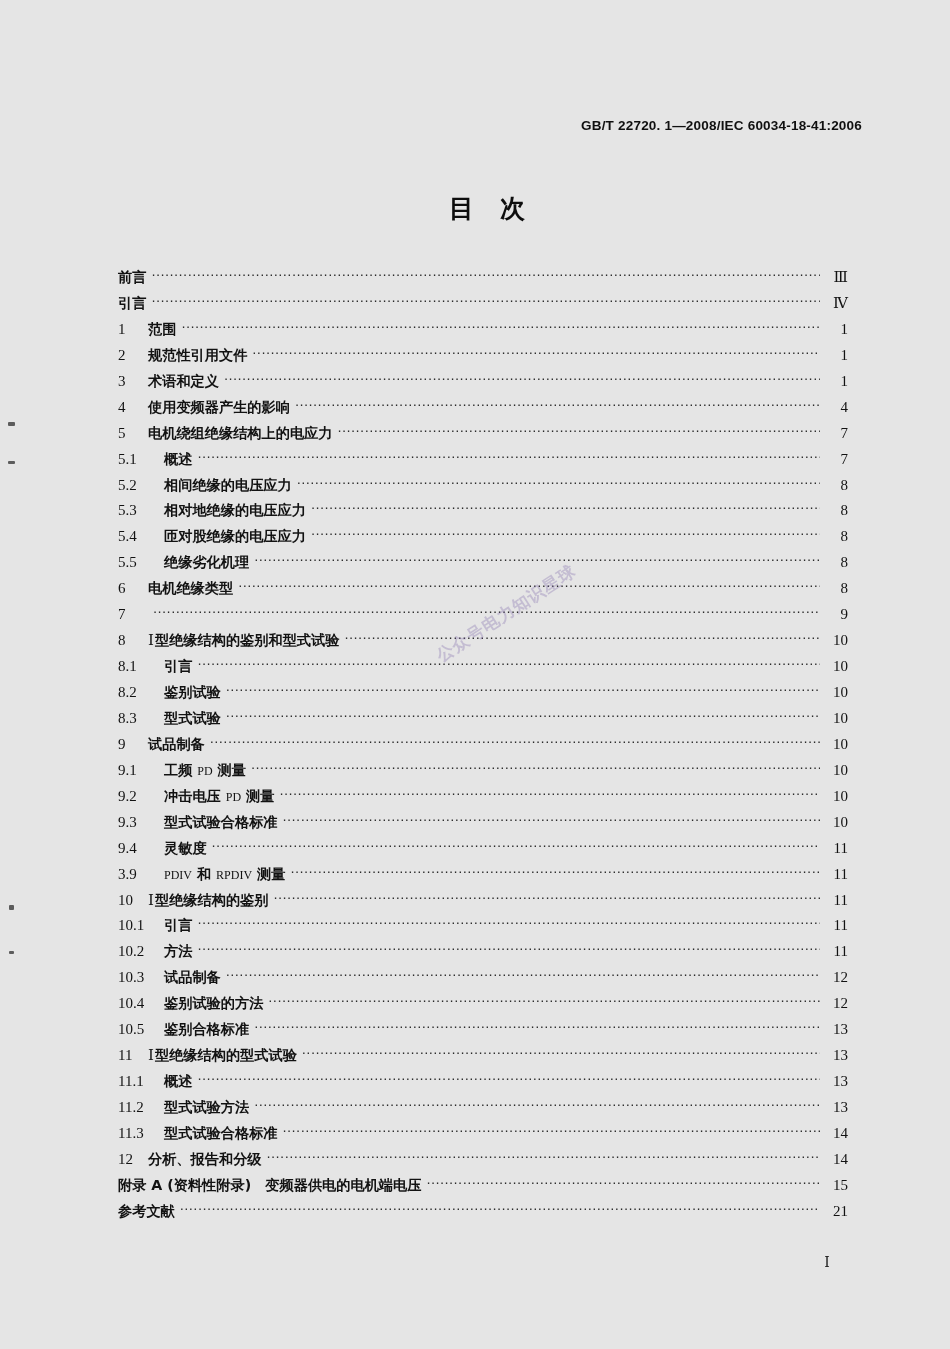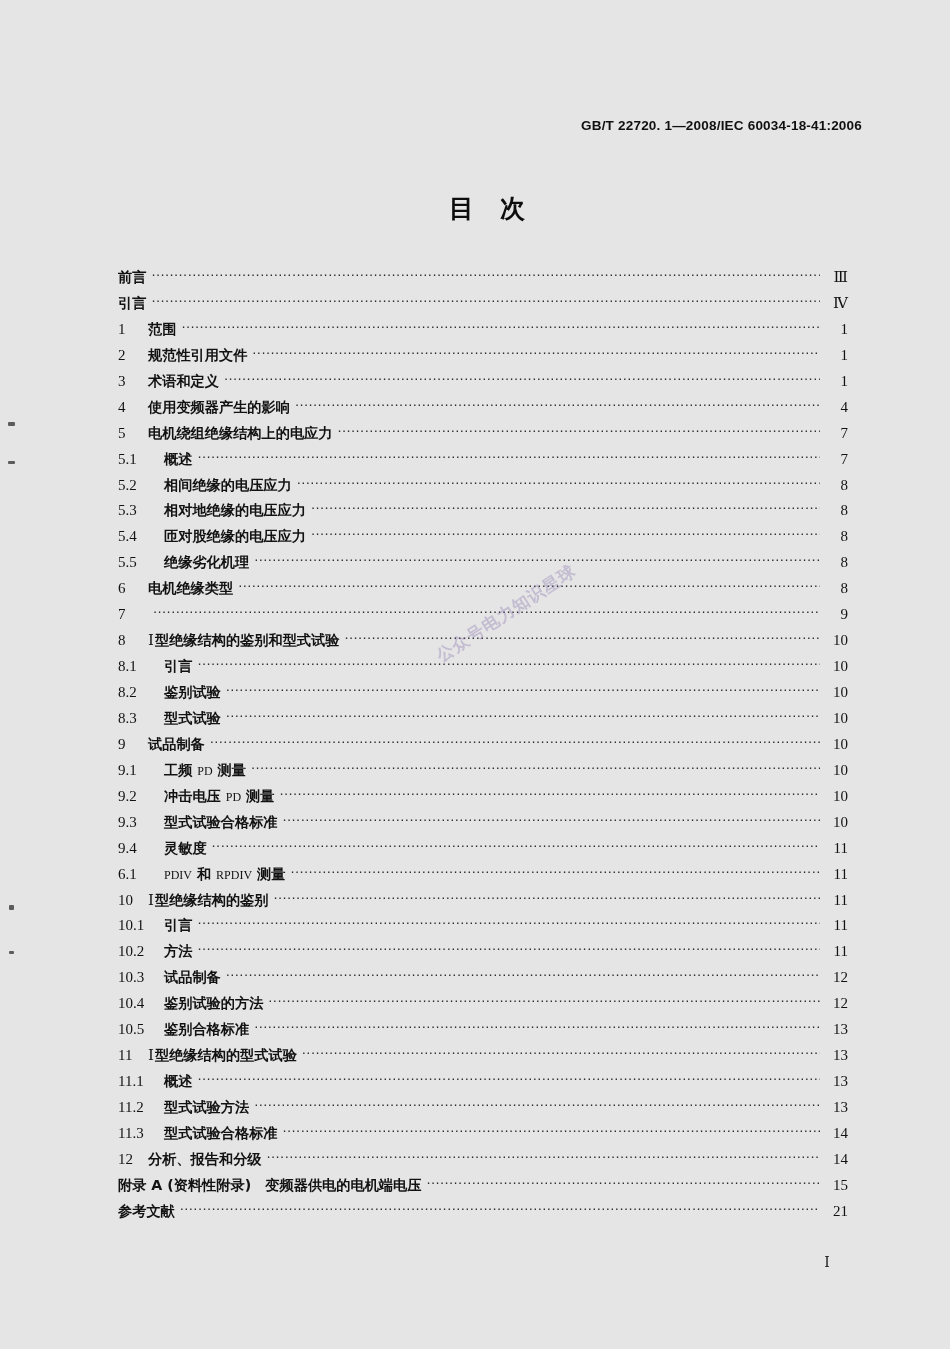--- a/index.html
+++ b/index.html
@@ -298,21 +298,21 @@
         <span class="leader"></span>
         <span class="page">10</span>
       </div>
       <div class="toc-row lvl-2">
         <span class="num">9.4</span>
         <span class="label">灵敏度</span>
         <span class="leader"></span>
         <span class="page">11</span>
       </div>
       <div class="toc-row lvl-2">
-        <span class="num">6.1</span>
+        <span class="num">3.9</span>
         <span class="label"><span class="lat">PDIV</span> 和 <span class="lat">RPDIV</span> 测量</span>
         <span class="leader"></span>
         <span class="page">11</span>
       </div>
       <div class="toc-row lvl-1">
         <span class="num">10</span>
         <span class="label"><span class="roman">Ⅰ</span>型绝缘结构的鉴别</span>
         <span class="leader"></span>
         <span class="page">11</span>
       </div>

